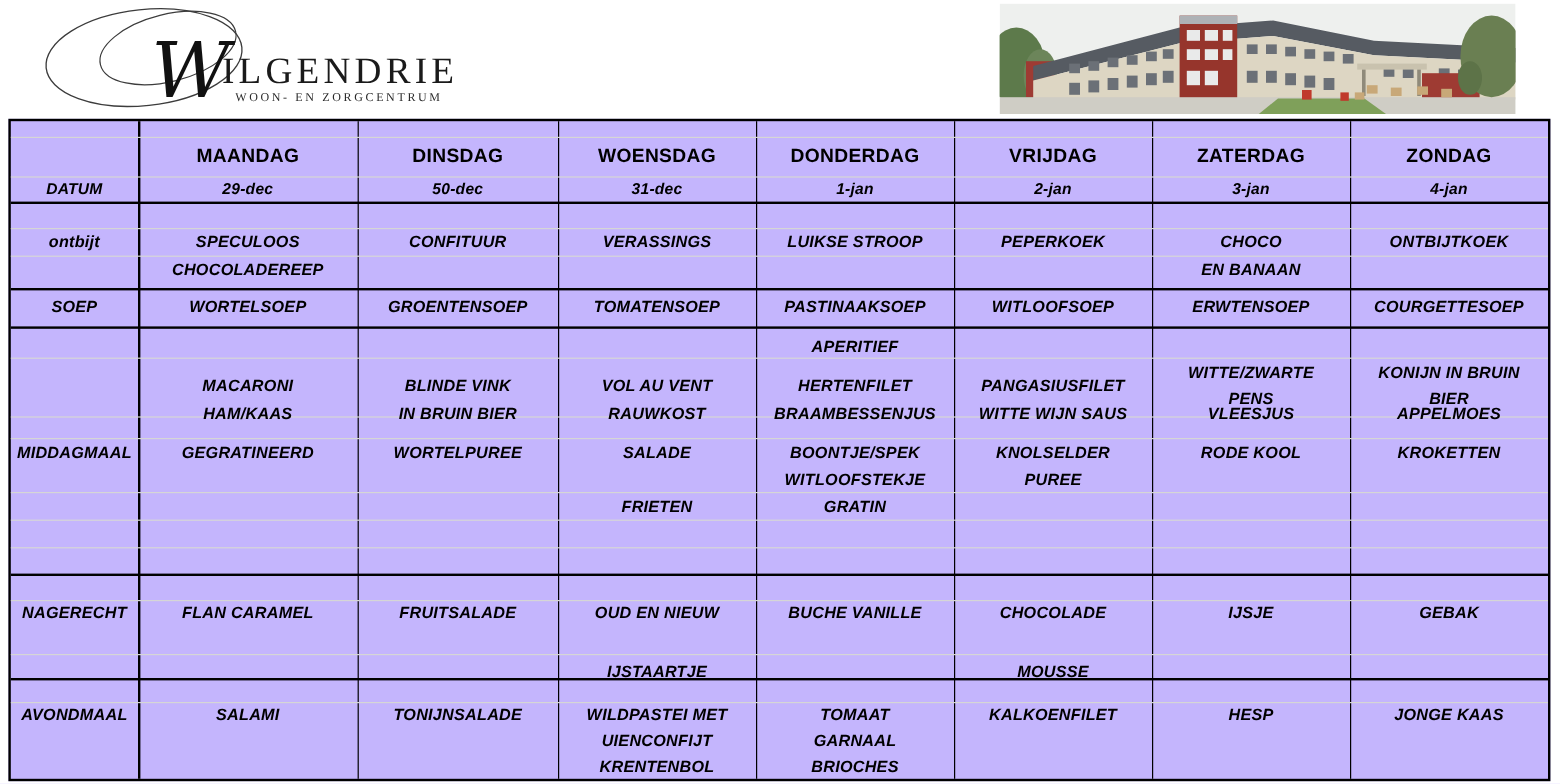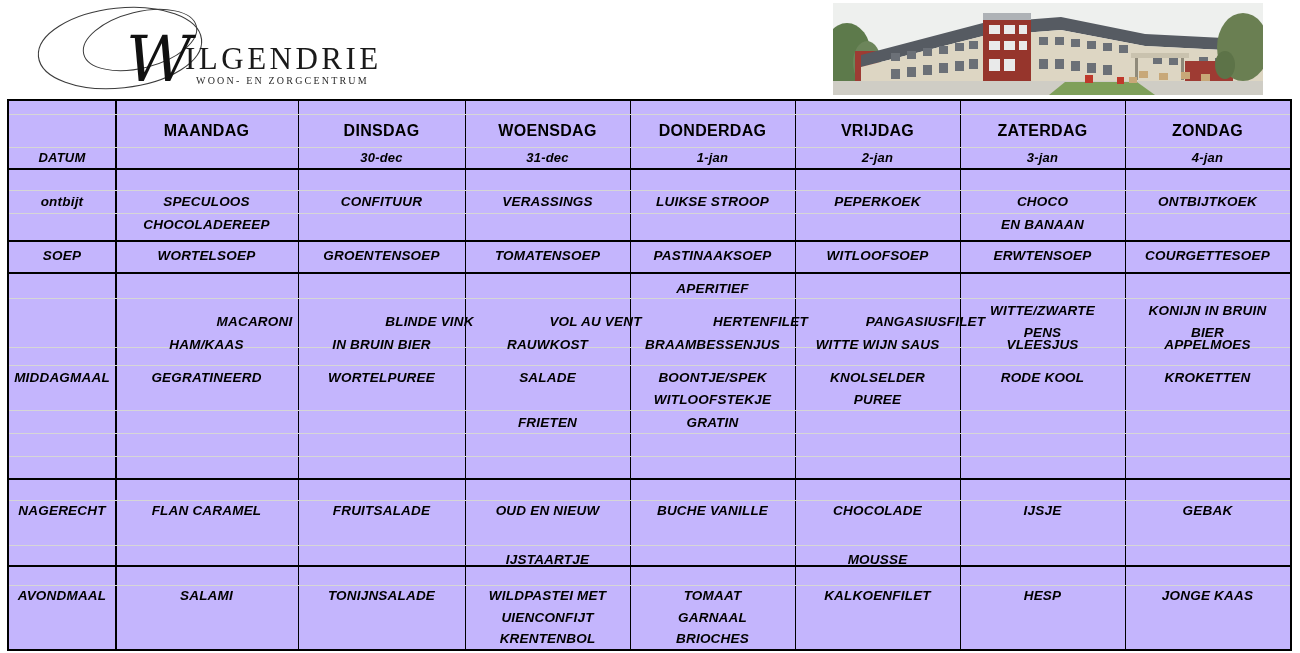--- a/index.html
+++ b/index.html
@@ -26,21 +26,21 @@
   .c3{left:456px;width:165px}.c4{left:621px;width:165px}.c5{left:786px;width:165px}
   .c6{left:951px;width:165px}.c7{left:1116px;width:165px}
 
   
   .r-days {top:13px;height:33px;line-height:33px;font-size:16px;font-style:normal;letter-spacing:.3px;}
   .r-dates{top:46px;height:38px;line-height:21px;font-size:13px;}
   .r-ont1 {top:89px;height:23px;line-height:23px;}
   .r-ont2 {top:112px;height:23px;line-height:23px;}
   .r-soep {top:139px;height:32px;line-height:32px;}
   .r-mid1 {top:179px;height:18px;line-height:18px;}
-  .r-mid2 {top:199px;height:44px;line-height:44px;padding-left:48px;}
+  .r-mid2 {top:199px;height:44px;line-height:44px;}
   .r-mid2a{top:199px;height:22px;line-height:22px;}
   .r-mid2b{top:221px;height:22px;line-height:22px;}
   .r-mid3 {top:233px;height:22px;line-height:22px;}
   .r-mid4 {top:265px;height:23px;line-height:23px;}
   .r-mid5 {top:288px;height:22px;line-height:22px;}
   .r-mid6 {top:310px;height:23px;line-height:23px;}
   .r-nag1 {top:399px;height:22px;line-height:22px;}
   .r-nag2 {top:421px;height:23px;line-height:23px;margin-top:26px;}
   .r-av1  {top:484px;height:22px;line-height:22px;}
   .r-av2  {top:506px;height:22px;line-height:22px;}
@@ -157,21 +157,22 @@
 
     <span class="cell r-days c1">MAANDAG</span>
     <span class="cell r-days c2">DINSDAG</span>
     <span class="cell r-days c3">WOENSDAG</span>
     <span class="cell r-days c4">DONDERDAG</span>
     <span class="cell r-days c5">VRIJDAG</span>
     <span class="cell r-days c6">ZATERDAG</span>
     <span class="cell r-days c7">ZONDAG</span>
 
     <span class="cell r-dates c0">DATUM</span>
-    <span class="cell r-dates c2">30-dec</span>
+    <span class="cell r-dates c1">29-dec</span>
+    <span class="cell r-dates c2">50-dec</span>
     <span class="cell r-dates c3">31-dec</span>
     <span class="cell r-dates c4">1-jan</span>
     <span class="cell r-dates c5">2-jan</span>
     <span class="cell r-dates c6">3-jan</span>
     <span class="cell r-dates c7">4-jan</span>
 
     <span class="cell r-ont1 c0">ontbijt</span>
     <span class="cell r-ont1 c1">SPECULOOS</span>
     <span class="cell r-ont1 c2">CONFITUUR</span>
     <span class="cell r-ont1 c3">VERASSINGS</span>

